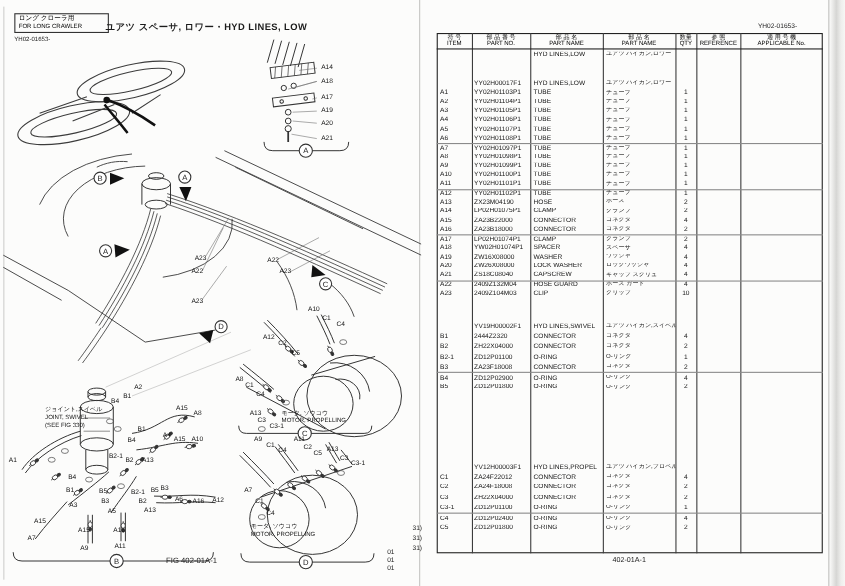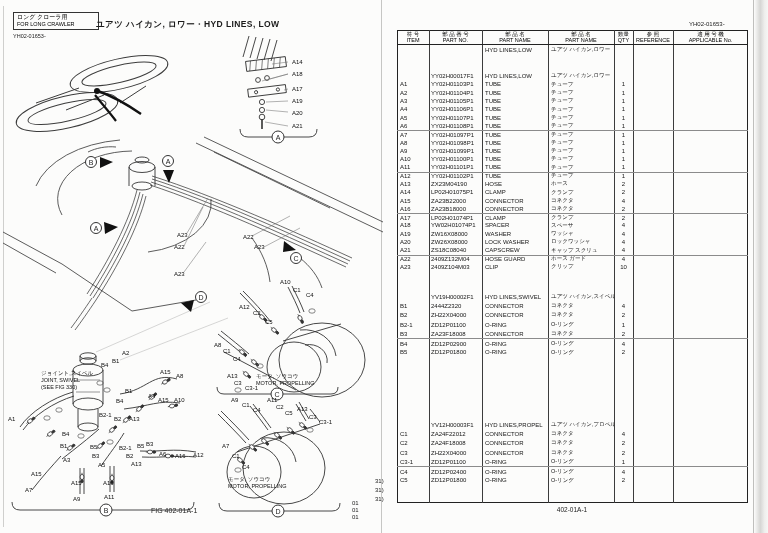--- a/index.html
+++ b/index.html
@@ -251,21 +251,21 @@
         <text x="201" y="299.5">D</text>
       <polygon points="194,300 191,312 181,303" fill="#111" stroke="none"></polygon>
     </g>
   </svg>
 
   <div id="corner-box">
     <div class="jp">ロング クローラ用</div>
     <div class="en">FOR LONG CRAWLER</div>
   </div>
   <div class="t" id="left-serial">YH02-01653-</div>
-  <div class="t" id="page-title">ユアツ ハイカン, ロワー・HYD LINES, LOW</div>
+  <div class="t" id="page-title">ユアツ スペーサ, ロワー・HYD LINES, LOW</div>
   <div class="t" id="fig-label">FIG 402-01A-1</div>
 
   <div class="note" style="left:41px;top:370px;">
     <div>ジョイント,スイベル</div>
     <div>JOINT, SWIVEL</div>
     <div>(SEE FIG 330)</div>
   </div>
   <div class="note" style="left:256px;top:373px;">
     <div>モータ, ソウコウ</div>
     <div>MOTOR, PROPELLING</div>

